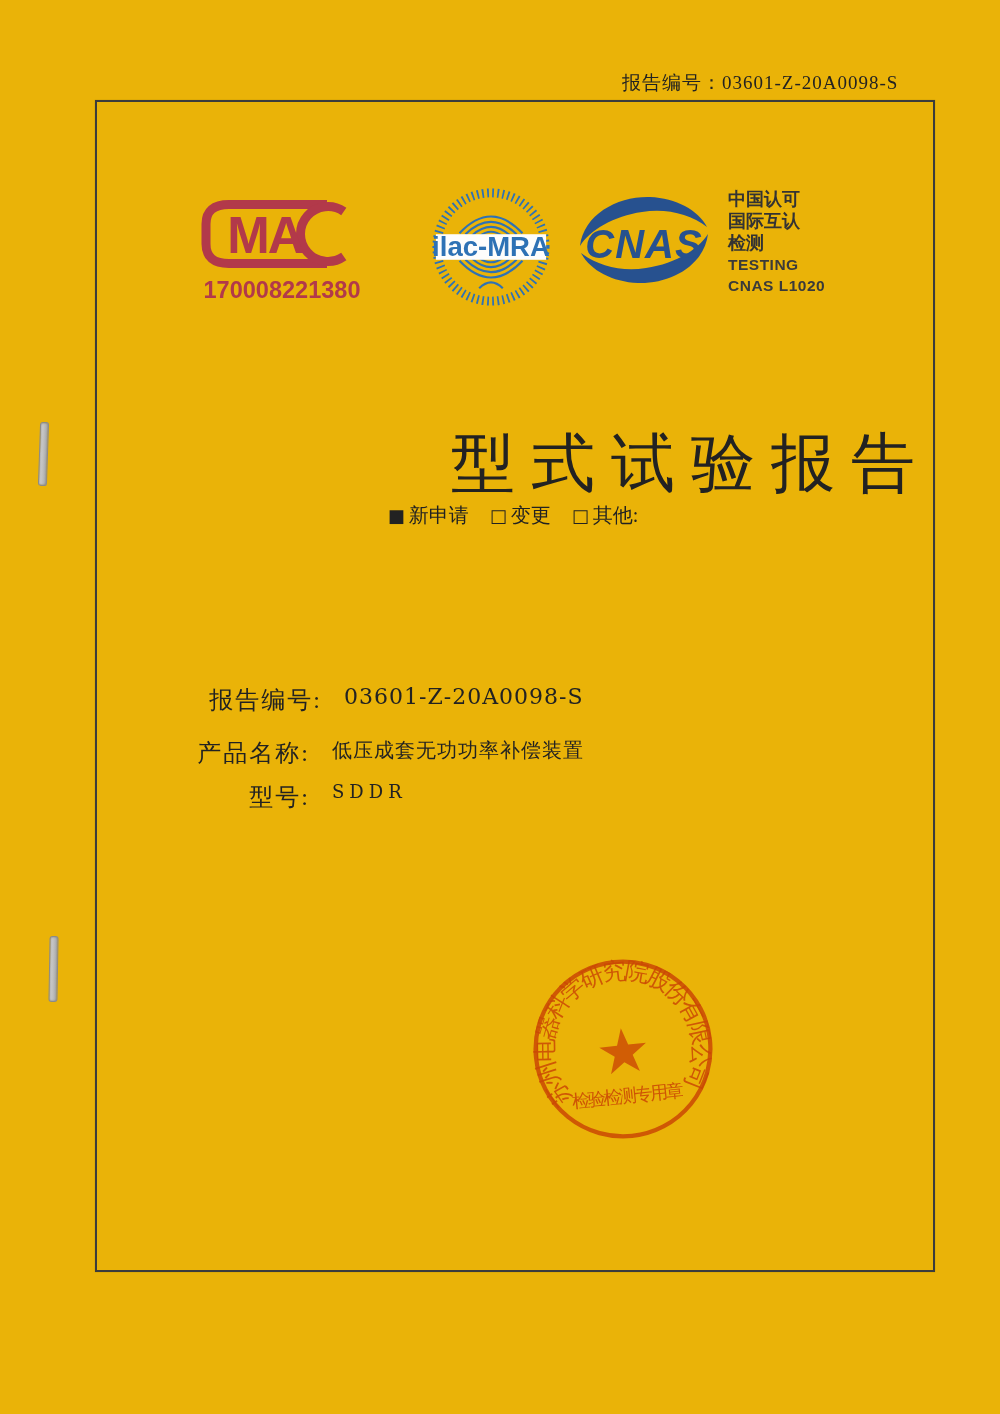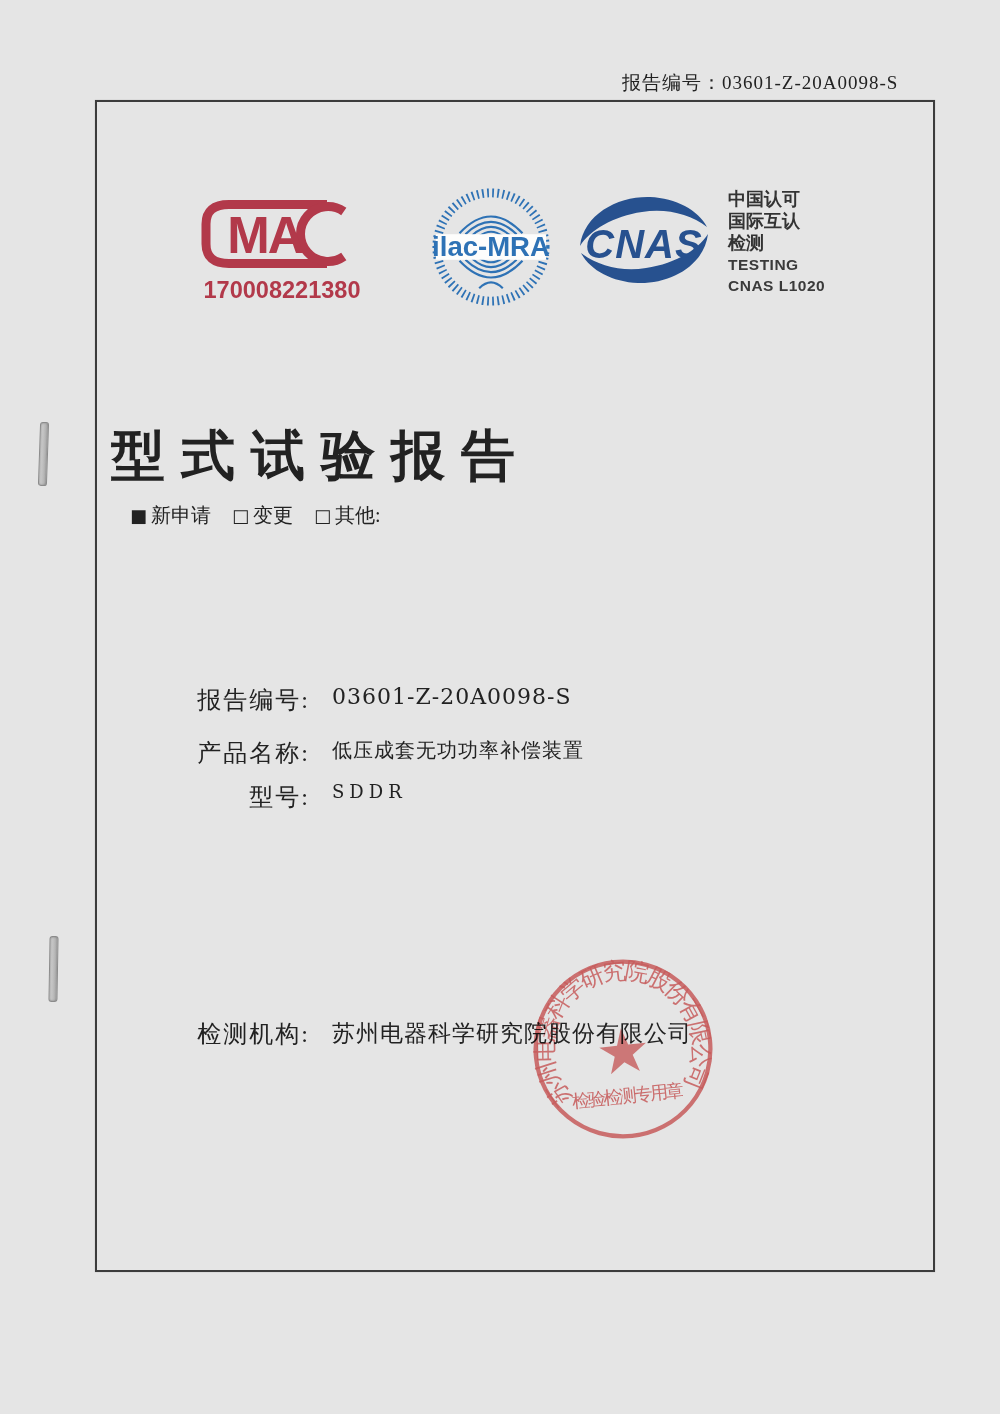--- a/index.html
+++ b/index.html
@@ -1,17 +1,17 @@
 <!DOCTYPE html>
 <html><head>
 <meta charset="utf-8">
 <style>
   html,body{margin:0;padding:0;background:#ffffff;}
   .sheet{
-    position:relative;width:1000px;height:1414px;background:#e5e5e5;
+    position:relative;width:1000px;height:1414px;background:#eab308;
     font-family:"Liberation Serif",serif;color:#1e1e1e;overflow:hidden;
   }
   .hdr-report-no{
     position:absolute;left:622px;top:70px;font-size:19px;letter-spacing:1px;color:#222;
     font-family:"Liberation Serif",serif;white-space:nowrap;
   }
   .frame{
     position:absolute;left:95px;top:100px;width:836px;height:1168px;
     border:2px solid #3c3c3c;box-shadow:0 0 1px rgba(0,0,0,.25);
   }
@@ -20,27 +20,27 @@
   .cma-num{font-family:"Liberation Sans",sans-serif;font-weight:bold;font-size:24px;
     color:#b2394a;letter-spacing:0px;margin-top:2px;transform:scaleX(.98);}
   .ilac-wrap{position:absolute;left:430px;top:186px;}
   .cnas-wrap{position:absolute;left:574px;top:190px;}
   .accred{position:absolute;left:728px;top:188px;color:#333;}
   .accred .zh{font-size:18px;font-weight:700;line-height:22px;font-family:"Liberation Serif",serif;}
   .accred .en{font-size:15.5px;font-weight:700;line-height:21px;letter-spacing:.5px;
     font-family:"Liberation Sans",sans-serif;color:#3a3a3a;}
   
   .title{
-    position:absolute;left:95px;top:420px;width:836px;text-align:left;
-    font-size:54px;letter-spacing:16px;text-indent:16px;color:#222;
-    font-family:"Liberation Serif",serif;font-weight:700;white-space:nowrap;
+    position:absolute;left:95px;top:420px;width:836px;text-align:right;
+    font-size:64px;letter-spacing:16px;text-indent:16px;color:#222;
+    font-family:"Liberation Serif",serif;font-weight:400;white-space:nowrap;
   }
   .app-type{
-    position:absolute;left:95px;top:502px;width:836px;text-align:left;
-    font-size:20px;color:#222;white-space:nowrap;margin-left:27px;
+    position:absolute;left:95px;top:502px;width:836px;text-align:center;
+    font-size:20px;color:#222;white-space:nowrap;
   }
   .app-type .opt{margin:0 8px;}
   .app-type .glyph{margin-right:4px;font-family:"DejaVu Sans",sans-serif;font-size:18px;}
   
   .frow{position:absolute;height:32px;white-space:nowrap;}
   .flabel{position:absolute;left:192px;width:118px;text-align:right;
     font-size:24px;letter-spacing:2px;color:#222;}
   .fvalue{position:absolute;left:332px;color:#222;}
   .v-reportno{font-family:"DejaVu Serif",serif;font-size:22px;letter-spacing:1px;top:1px;}
   .v-product{font-size:20px;letter-spacing:1px;}
@@ -117,37 +117,33 @@
   </div>
 
   <div class="title">型式试验报告</div>
 
   <div class="app-type">
     <span class="opt"><span class="glyph">■</span><span>新申请</span></span>
     <span class="opt"><span class="glyph">□</span><span>变更</span></span>
     <span class="opt"><span class="glyph">□</span><span>其他:</span></span>
   </div>
 
-  <div class="frow row1" style="left:0;width:912px;padding-left:18px;">
+  <div class="frow row1" style="left:12px;width:912px;padding-left:18px;">
     <span class="flabel">报告编号:</span>
     <span class="fvalue v-reportno">03601-Z-20A0098-S</span>
   </div>
   <div class="frow row2" style="left:0;width:1000px;">
     <span class="flabel">产品名称:</span>
     <span class="fvalue v-product">低压成套无功功率补偿装置</span>
   </div>
   <div class="frow row3" style="left:0;width:796px;">
     <span class="flabel">型号:</span>
     <span class="fvalue v-model">SDDR</span>
   </div>
 
-  <div class="frow row4" style="left:0;width:1000px;">
-    <span class="flabel">检测机构:</span>
-    <span class="fvalue v-agency">苏州电器科学研究院股份有限公司</span>
-  </div>
 
   <div class="stamp">
     <svg width="190" height="190" viewBox="0 0 200 200">
       <circle cx="100" cy="100" r="92" fill="none" stroke="#d85050" stroke-width="4.5" stroke-opacity=".85"></circle>
       <defs>
         <path id="ringPath" d="M 43.3,147.6 A 74 74 0 1 1 156.7,147.6" fill="none"></path>
       </defs>
       <text font-size="25" fill="#d85050" fill-opacity=".85" font-family="Liberation Serif, serif">
         <textPath href="#ringPath" startOffset="2" textLength="330" lengthAdjust="spacing">苏州电器科学研究院股份有限公司</textPath>
       </text>

